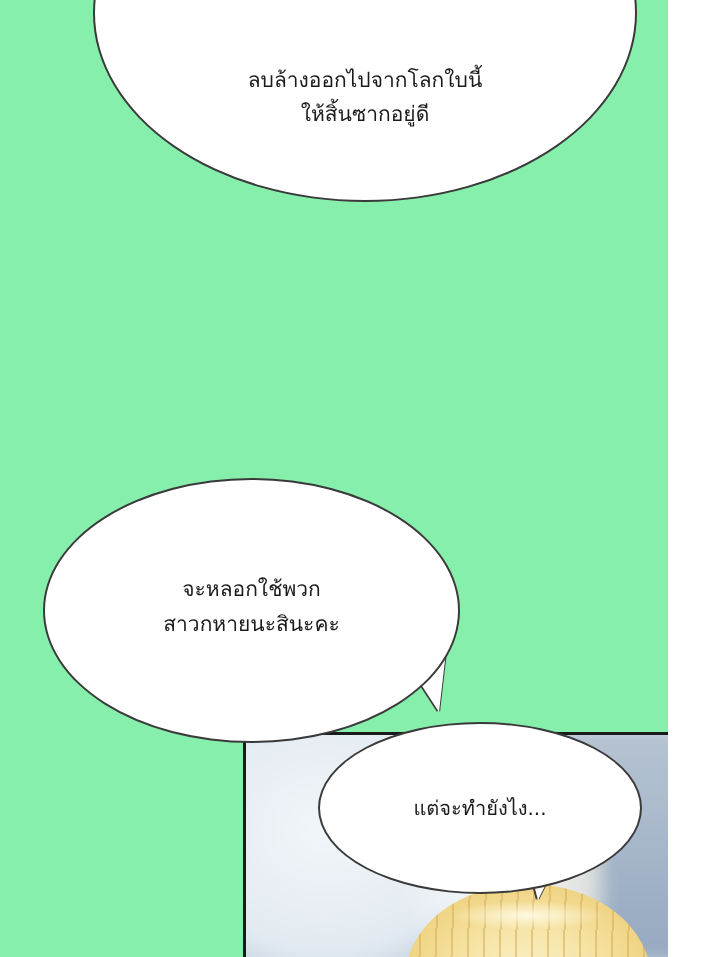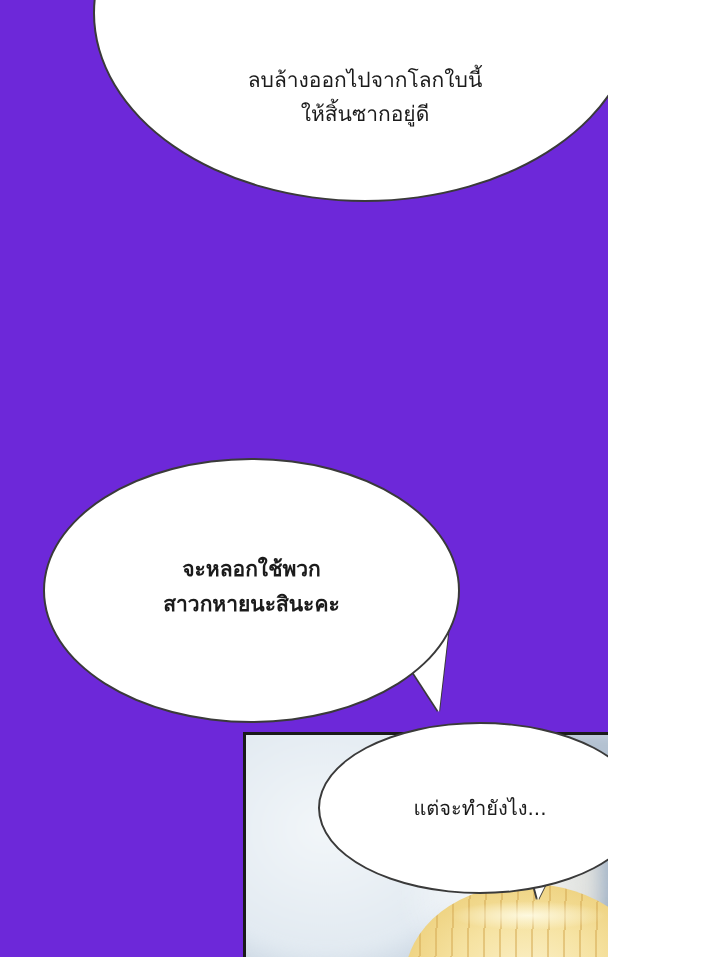--- a/index.html
+++ b/index.html
@@ -2,23 +2,23 @@
 <html><head>
 <meta charset="utf-8">
 <style>
   html, body {
     margin: 0;
     padding: 0;
     background: #ffffff;
   }
   #page {
     position: relative;
-    width: 608px;
+    width: 668px;
     height: 957px;
-    background: #6d28d9;
+    background: #86efac;
     overflow: hidden;
     font-family: "DejaVu Sans", "Liberation Sans", sans-serif;
   }
 
   
   .panel {
     position: absolute;
     overflow: hidden;
   }
   #panel-bottom {
@@ -126,24 +126,23 @@
     height: 378px;
   }
   #balloon-top .text {
     font-size: 21px;
     transform: translateY(84px);
   }
 
   
   #balloon-mid {
     left: 43px;
-    top: 458px;
+    top: 478px;
     width: 417px;
     height: 265px;
-    font-weight: bold;
   }
   #balloon-mid .text {
     font-size: 21px;
     transform: translateY(-4px);
   }
   
   #balloon-mid-tail {
     position: absolute;
     left: 383px;
     top: 626px;

